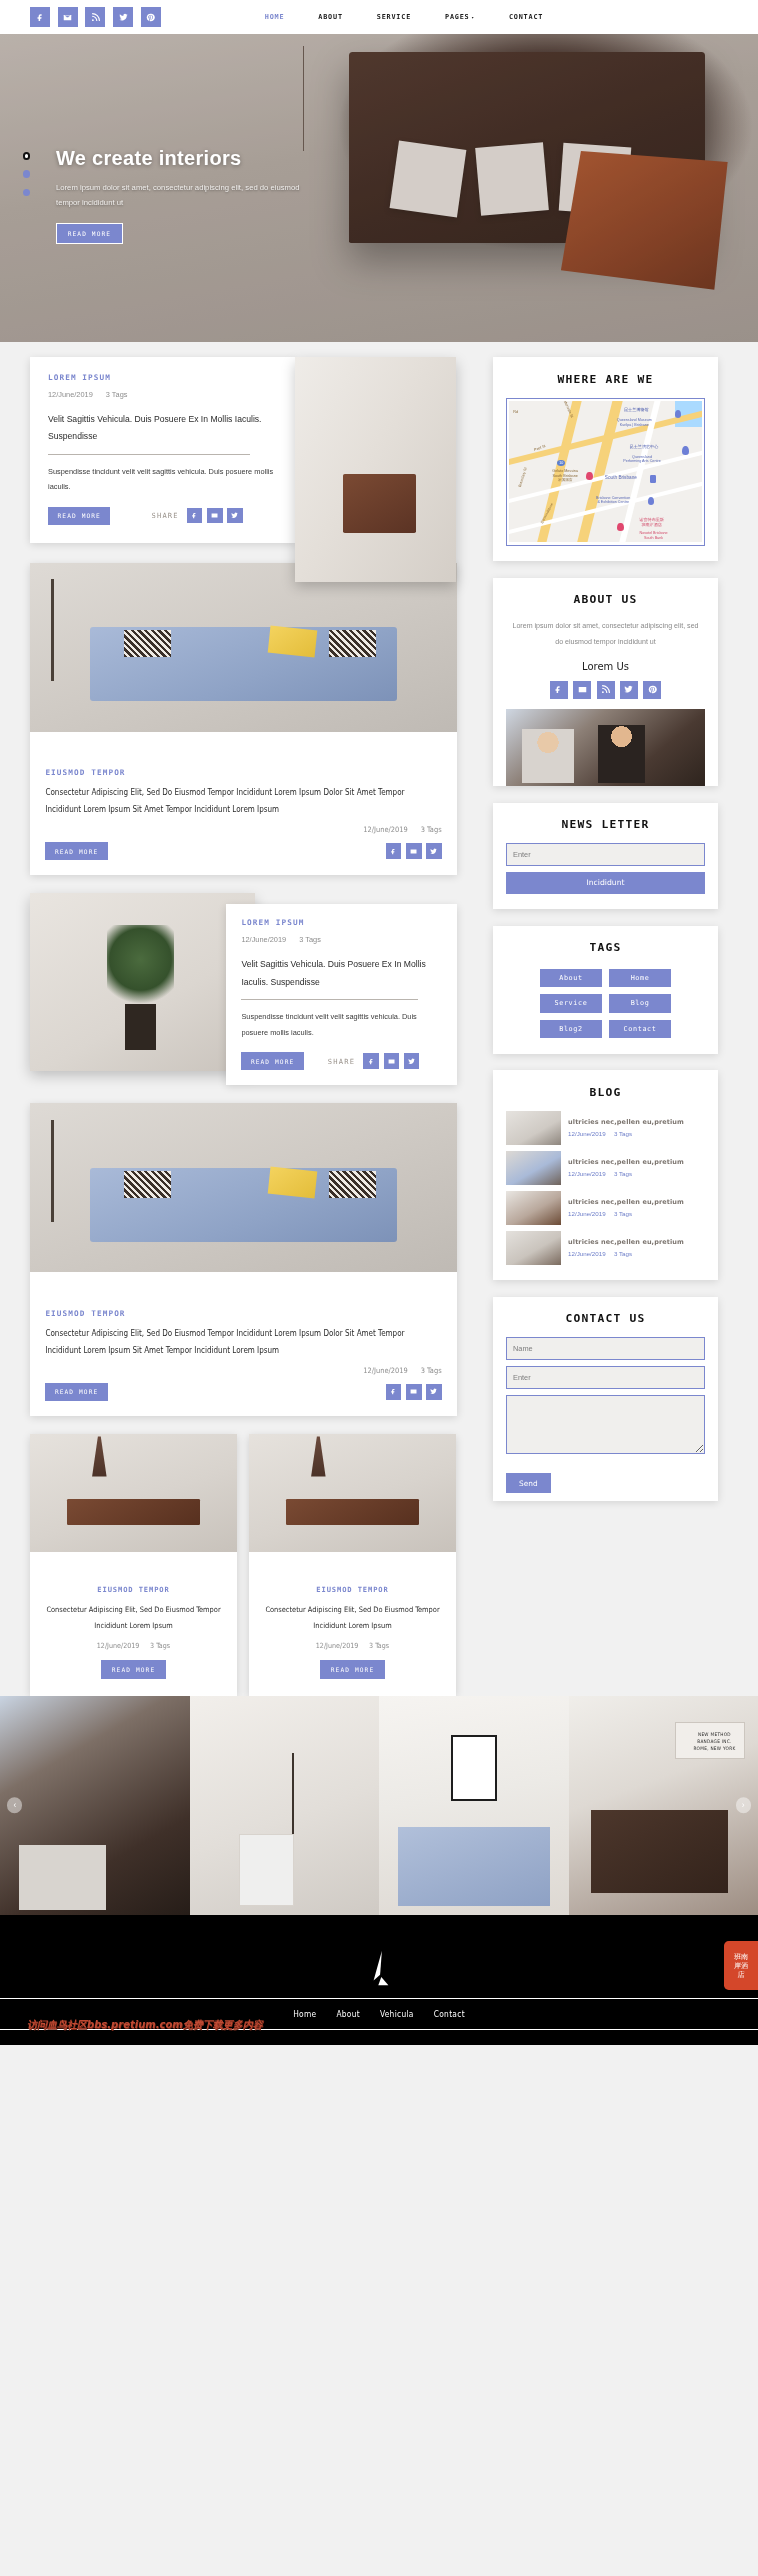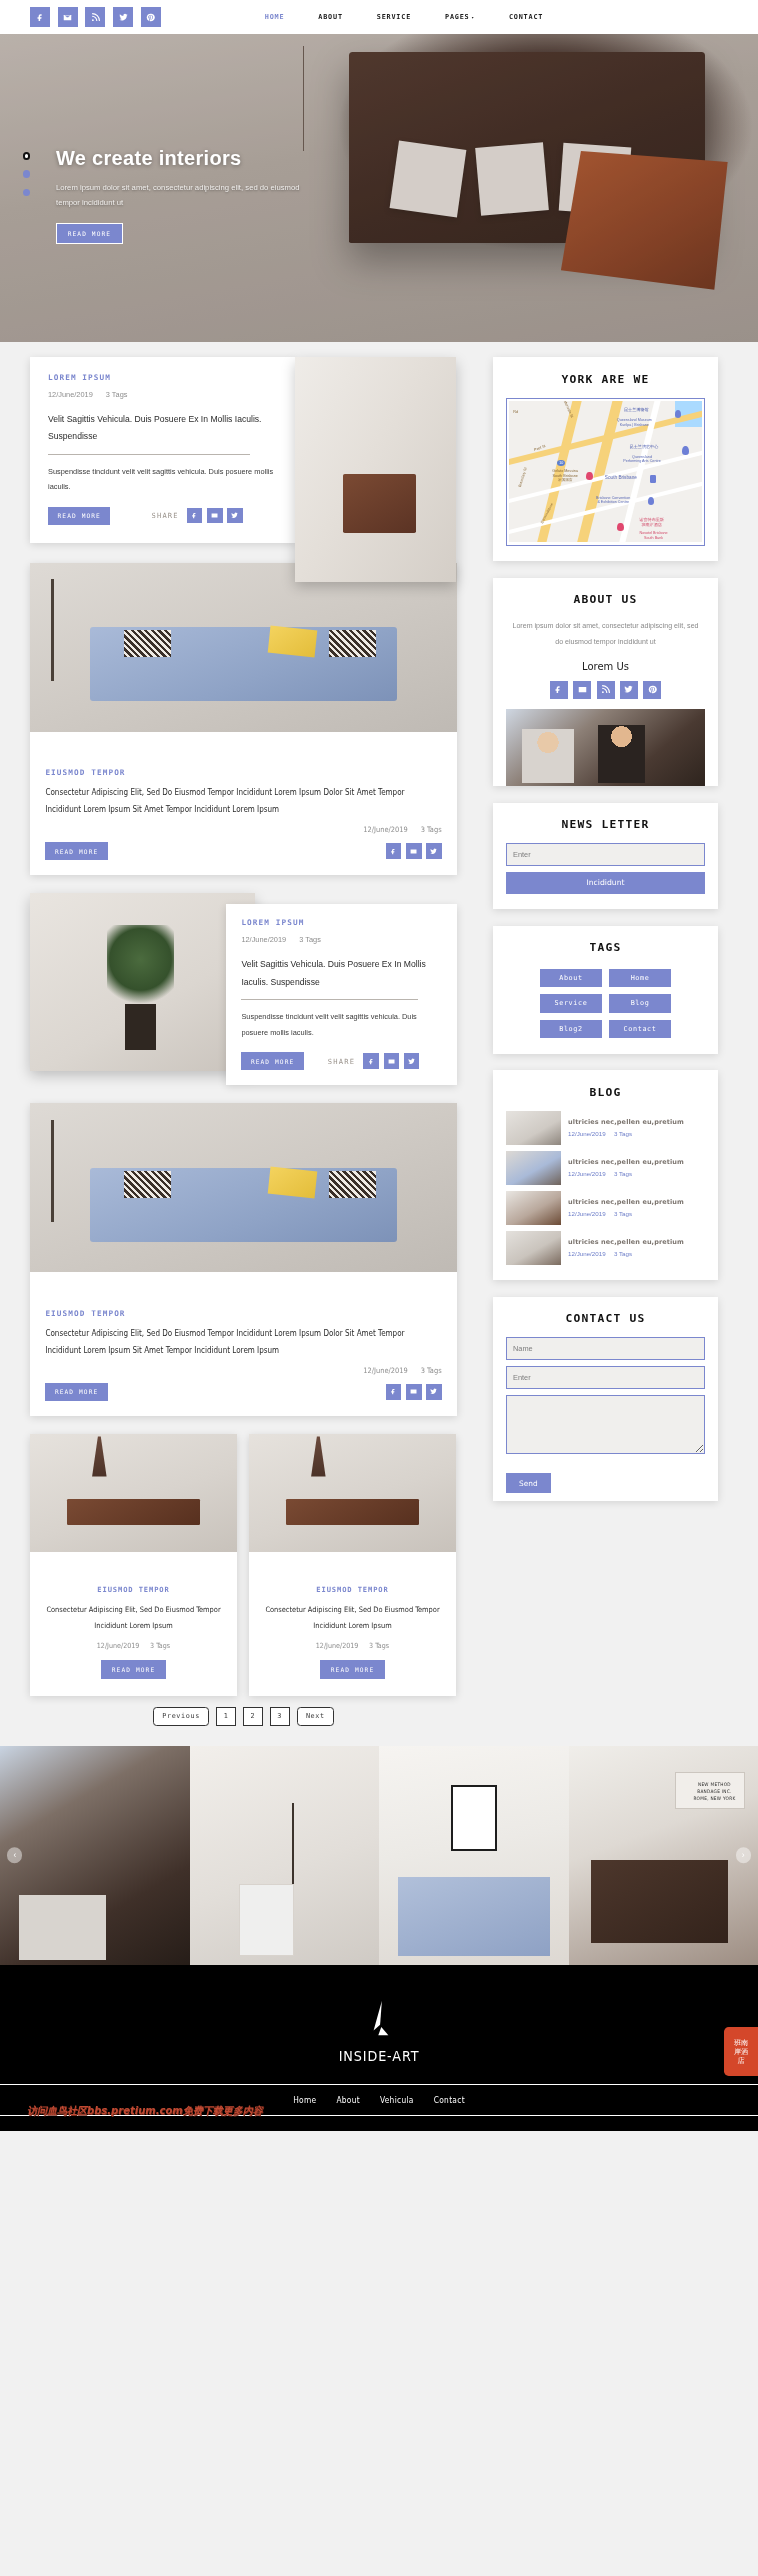--- a/index.html
+++ b/index.html
@@ -733,33 +733,26 @@
             <div class="mc-text">Consectetur Adipiscing Elit, Sed Do Eiusmod Tempor Incididunt Lorem Ipsum</div>
             <div class="mc-meta">
               <span>12/June/2019</span>
               <span>3 Tags</span>
             </div>
             <a class="btn" href="#" style="border:none;padding:6px 10.7px;">READ MORE</a>
           </div>
         </div>
       </div>
 
-      <div class="pager">
-        <button class="pg rounded">Previous</button>
-        <button class="pg num">1</button>
-        <button class="pg num">2</button>
-        <button class="pg num">3</button>
-        <button class="pg rounded">Next</button>
-      </div>
     </div>
 
     <div class="right-col">
 
       <div class="side-card">
-        <div class="side-title">YORK ARE WE</div>
+        <div class="side-title">WHERE ARE WE</div>
         <div class="map-box">
           <div class="map">
             <div class="water"></div>
             <div class="road r1"></div>
             <div class="road r2"></div>
             <div class="road r3"></div>
             <div class="wroad wr1"></div>
             <div class="wroad wr2"></div>
             <div class="wroad wr3"></div>
 
@@ -932,21 +925,20 @@
   </div>
 </div>
 
 <div class="footer">
   <div class="logo-mark">
     <svg viewBox="0 0 52 66">
       <path d="M30 0 L16 50 L27 40 Z"></path>
       <path d="M29 44 L41 58 L24 58 Z"></path>
     </svg>
   </div>
-  <div class="brand">INSIDE-ART</div>
   <div class="foot-div"></div>
   <div class="foot-nav">
     <a href="#">Home</a>
     <a href="#">About</a>
     <a href="#">Vehicula</a>
     <a href="#">Contact</a>
   </div>
   <div class="foot-div"></div>
   <div style="height:15.4px;"></div>
   <div class="watermark">访问血鸟社区bbs.pretium.com免费下载更多内容</div>

